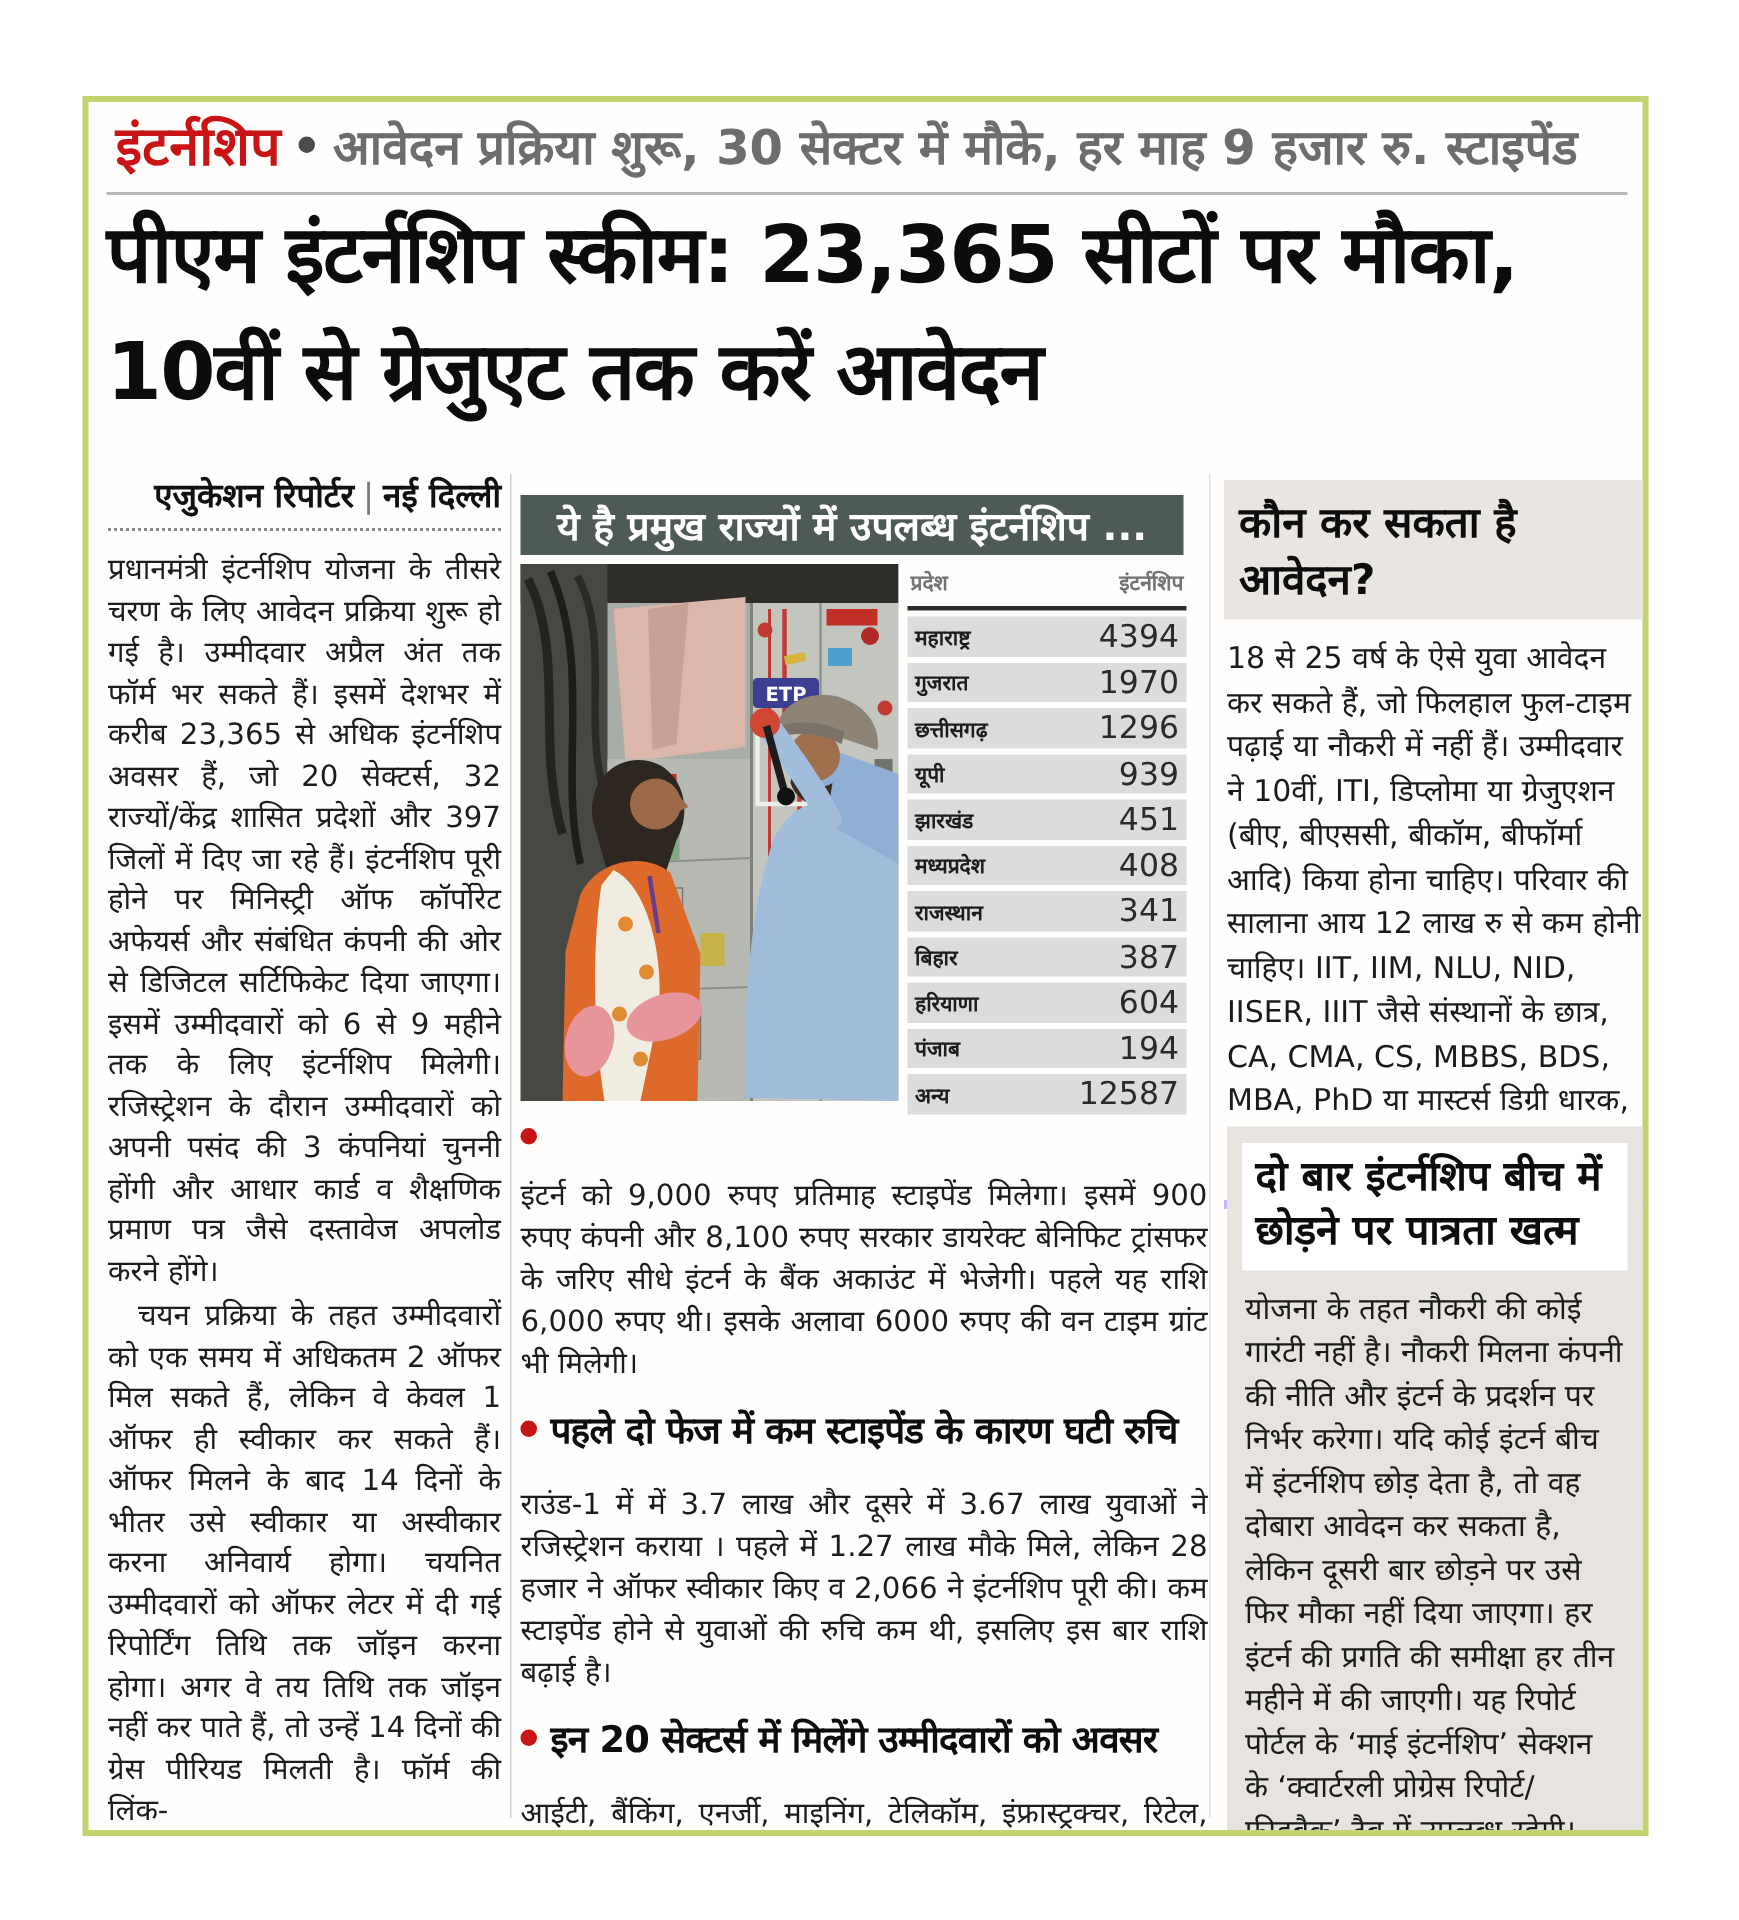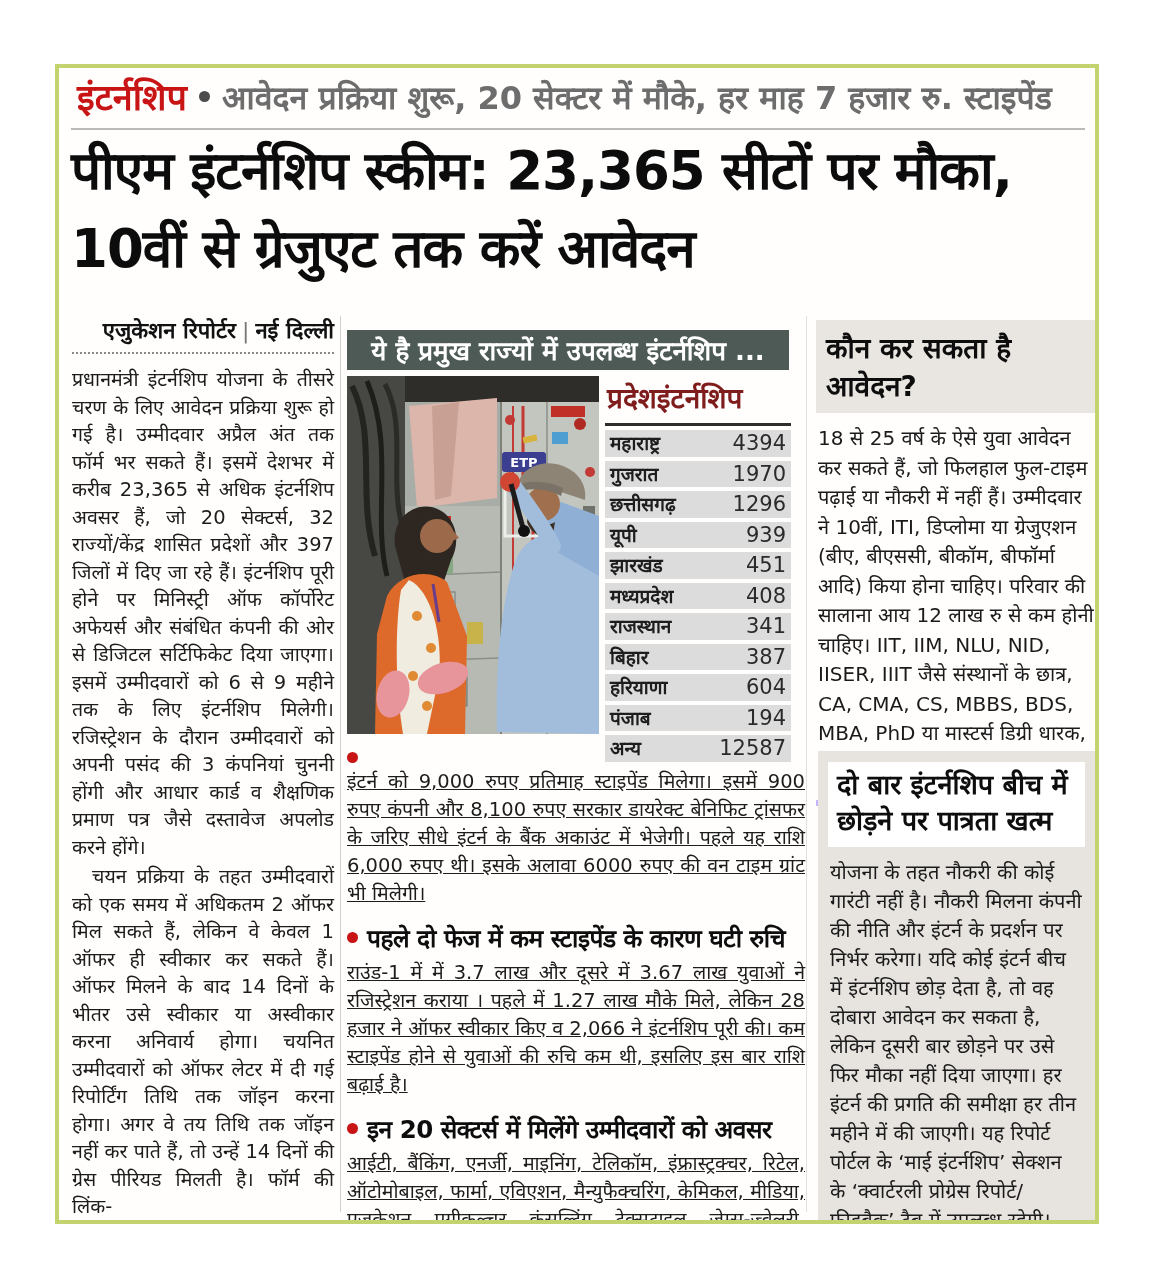--- a/index.html
+++ b/index.html
@@ -34,51 +34,51 @@
 
   
   .banner { position:absolute; left:288px; top:262px; width:442px; height:40px; background:#4d5a55;
             color:#fff; display:flex; align-items:center; justify-content:center;
             font-size:26px; font-weight:800; }
   .photo-wrap { position:absolute; left:288px; top:308px; width:230px; height:358px; background:#9aa09a; }
   .photo-wrap svg { display:block; }
 
   
   .table-box { position:absolute; left:546px; top:308px; width:186px; }
-  .thead { display:flex; font-size:28px; font-weight:800;
-           border-bottom:3px solid #2e2e2e; padding:2px 2px 7px; color:#7f1d1d; }
+  .thead { display:flex; justify-content:space-between; font-size:14px; font-weight:800;
+           border-bottom:3px solid #2e2e2e; padding:2px 2px 7px; color:#737373; }
   .trow { display:flex; justify-content:space-between; align-items:center; background:#dcdcdc;
           margin-top:4px; height:26.5px; padding:0 5px; }
-  .trow .state { font-size:19px; font-weight:800; color:#1d1d1d; }
+  .trow .state { font-size:14px; font-weight:800; color:#1d1d1d; }
   .trow .count { font-size:21px; color:#2a2a2a; }
 
   
   .sections { position:absolute; left:288px; top:684px; width:458px; }
   .section { margin-bottom:13px; }
   .sec-head { display:flex; align-items:center; gap:9px; font-size:24.5px; font-weight:800; color:#0d0d0d; letter-spacing:-0.5px; }
   .sec-dot { width:11px; height:11px; border-radius:50%; background:#c81414; flex:none; }
-  .sec-body { font-size:19.5px; line-height:28px; text-align:justify; margin-top:5px; color:#1c1c1c;text-decoration:underline; }
+  .sec-body { font-size:19.5px; line-height:28px; text-align:justify; margin-top:20px; color:#1c1c1c; }
 
   
   .box1 { position:absolute; left:757px; top:252px; width:281px; height:486px; border-bottom:6px solid #c4b5fd; }
   .box1-head { background:#e9e6e2; font-size:28px; font-weight:800; padding:8px 10px 9px; color:#0d0d0d; }
   .box1-body { font-size:20px; line-height:29.5px; margin-top:11px; padding:0 2px; color:#1a1a1a; }
   .box2 { position:absolute; left:759px; top:683px; width:279px; height:474px; background:#e7e4e0; }
   .box2-head { background:#fff; margin:11px 12px 0 10px; padding:5px 9px 7px; font-size:27px; font-weight:800; line-height:1.35; color:#0d0d0d; }
   .box2-body { font-size:20px; line-height:29px; padding:11px 14px 0 12px; color:#1a1a1a; }
 </style>
 </head>
 <body>
 
 <div class="frame">
 
   <div class="kicker">
     <span class="kicker-label">इंटर्नशिप</span>
     <span class="kicker-dot"></span>
-    <span class="kicker-text">आवेदन प्रक्रिया शुरू, 20 सेक्टर में मौके, हर माह 7 हजार रु. स्टाइपेंड</span>
+    <span class="kicker-text">आवेदन प्रक्रिया शुरू, 30 सेक्टर में मौके, हर माह 9 हजार रु. स्टाइपेंड</span>
   </div>
   <div class="kicker-rule"></div>
 
   <h1 class="headline">पीएम इंटर्नशिप स्कीम: 23,365 सीटों पर मौका, 10वीं से ग्रेजुएट तक करें आवेदन</h1>
 
   <div class="vdiv vdiv-left"></div>
   <div class="vdiv vdiv-right"></div>
 
   <div class="left-col">
     <div class="byline">

